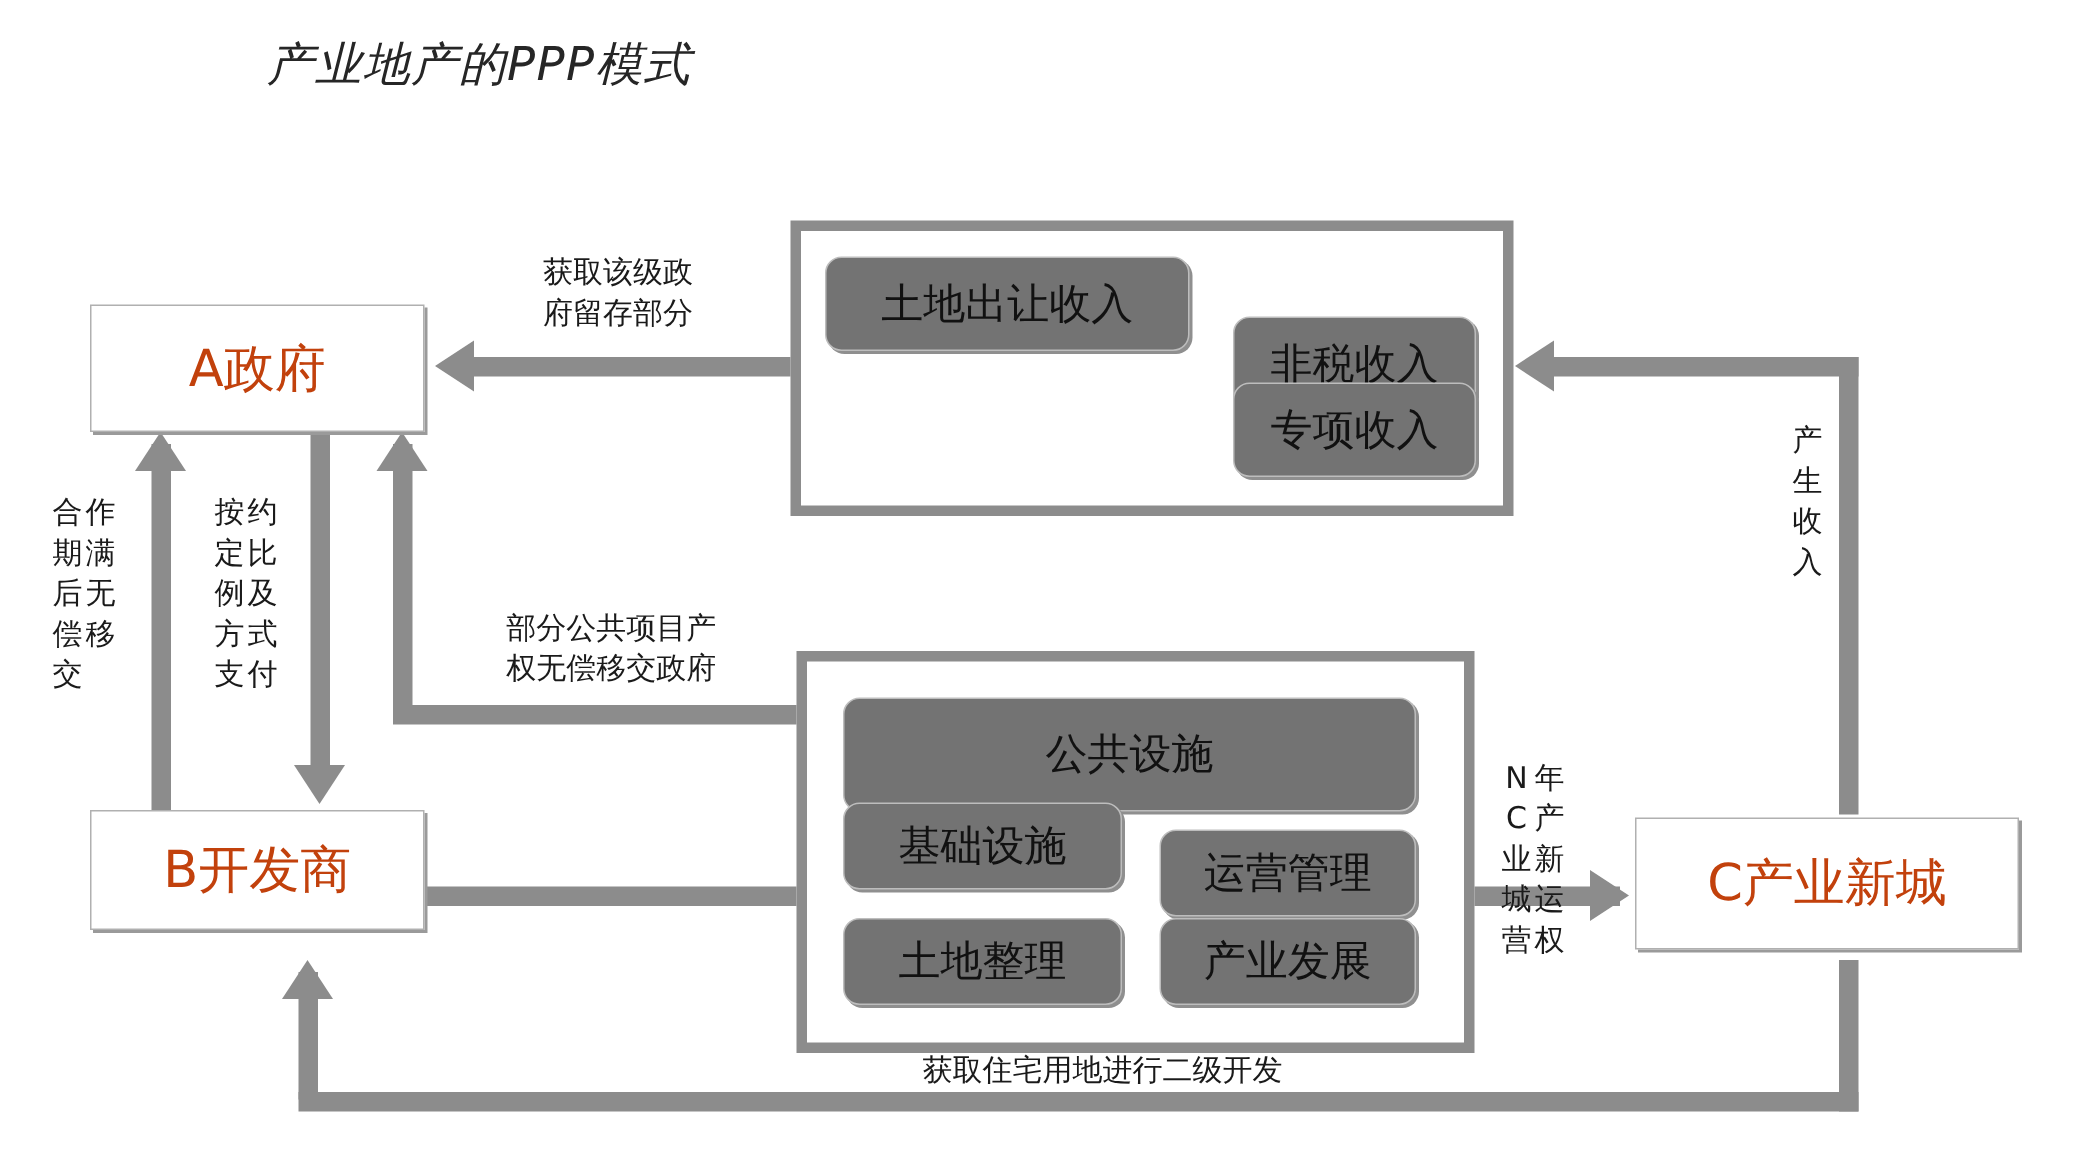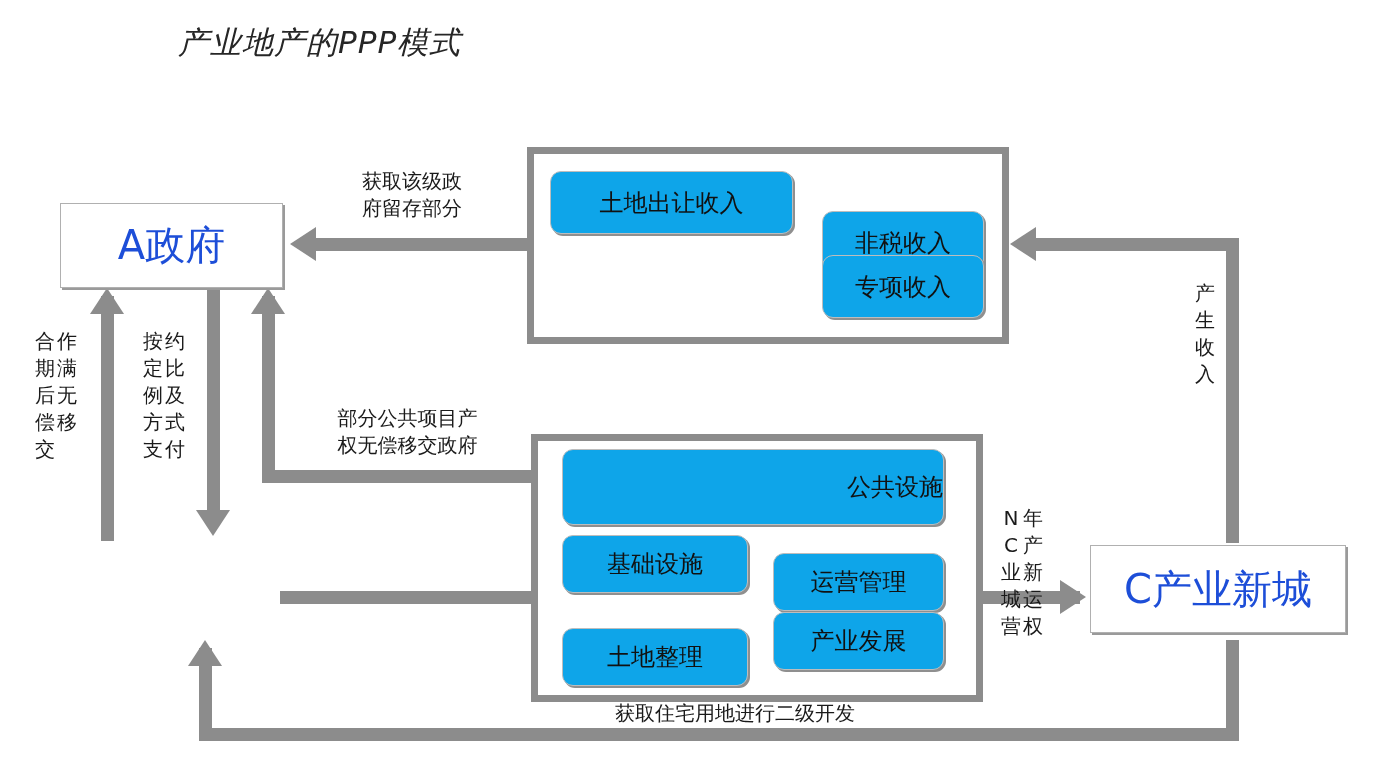--- a/index.html
+++ b/index.html
@@ -28,42 +28,42 @@
 
   
   .actor{
     box-sizing:border-box;
     background:#ffffff;
     border:1.5px solid #b0b0b0;
     box-shadow:2px 2px 0 0 #9a9a9a;
     display:flex;
     align-items:center;
     justify-content:center;
-    font-size:40px;
-    color:#1d4ed8;
+    font-size:34px;
+    color:#c2410c;
     z-index:5;
   }
 
   
   .groupbox{
     box-sizing:border-box;
     background:#ffffff;
     border:7px solid #8c8c8c;
     z-index:6;
   }
   .chip{
     box-sizing:border-box;
-    background:#0ea5e9;
+    background:#737373;
     border:1.4px solid #bdbdbd;
     border-radius:11px;
     box-shadow:2px 2px 0 0 #8f8f8f;
     display:flex;
     align-items:center;
     justify-content:center;
-    font-size:24px;
+    font-size:28px;
     color:#111;
   }
 
   
   .bar{background:#8c8c8c;position:absolute;z-index:2;}
   .arrowhead{position:absolute;width:0;height:0;z-index:3;}
   .ah-left{border-top:17px solid transparent;border-bottom:17px solid transparent;border-right:26px solid #8c8c8c;}
   .ah-right{border-top:17px solid transparent;border-bottom:17px solid transparent;border-left:26px solid #8c8c8c;}
   .ah-up{border-left:17px solid transparent;border-right:17px solid transparent;border-bottom:26px solid #8c8c8c;}
   .ah-down{border-left:17px solid transparent;border-right:17px solid transparent;border-top:26px solid #8c8c8c;}
@@ -123,48 +123,51 @@
 
   <div class="bar" style="left:1226px; top:640px; width:13px; height:101px;"></div>
   <div class="bar" style="left:199px; top:728px; width:1040px; height:13px;"></div>
   <div class="bar" style="left:199px; top:648px; width:13px; height:85px;"></div>
   <div class="arrowhead ah-up" style="left:188px; top:640px;"></div>
 
   <div class="actor abs" style="left:60px; top:203px; width:223px; height:85px;">
     <span>A政府</span>
   </div>
 
+  <div class="actor abs" style="left:60px; top:540px; width:223px; height:80px;">
+    <span>B开发商</span>
+  </div>
 
   <div class="actor abs" style="left:1090px; top:545px; width:256px; height:88px;">
     <span>C产业新城</span>
   </div>
 
   <div class="groupbox abs" style="left:527px; top:147px; width:482px; height:197px;">
     <div class="chip abs" style="left:16px; top:17px; width:243px; height:63px;">
       <span>土地出让收入</span>
     </div>
     <div class="chip abs" style="left:288px; top:17px; width:162px; height:63px;margin-top:40px;">
       <span>非税收入</span>
     </div>
     <div class="chip abs" style="left:288px; top:101px; width:162px; height:63px;font-family:Liberation Serif, serif;">
       <span>专项收入</span>
     </div>
   </div>
 
   <div class="groupbox abs" style="left:531px; top:434px; width:452px; height:268px;">
-    <div class="chip abs" style="left:24px; top:8px; width:382px; height:76px;justify-content:flex-end;">
+    <div class="chip abs" style="left:24px; top:24px; width:382px; height:76px;">
       <span>公共设施</span>
     </div>
     <div class="chip abs" style="left:24px; top:94px; width:186px; height:58px;">
       <span>基础设施</span>
     </div>
     <div class="chip abs" style="left:235px; top:94px; width:171px; height:58px;margin-top:18px;">
       <span>运营管理</span>
     </div>
-    <div class="chip abs" style="left:24px; top:171px; width:186px; height:58px;margin-top:16px;">
+    <div class="chip abs" style="left:24px; top:171px; width:186px; height:58px;">
       <span>土地整理</span>
     </div>
     <div class="chip abs" style="left:235px; top:171px; width:171px; height:58px;justify-content:center;">
       <span>产业发展</span>
     </div>
   </div>
 
   <div class="elabel" style="left:322px; top:168px; width:180px;">获取该级政
 府留存部分</div>
 

